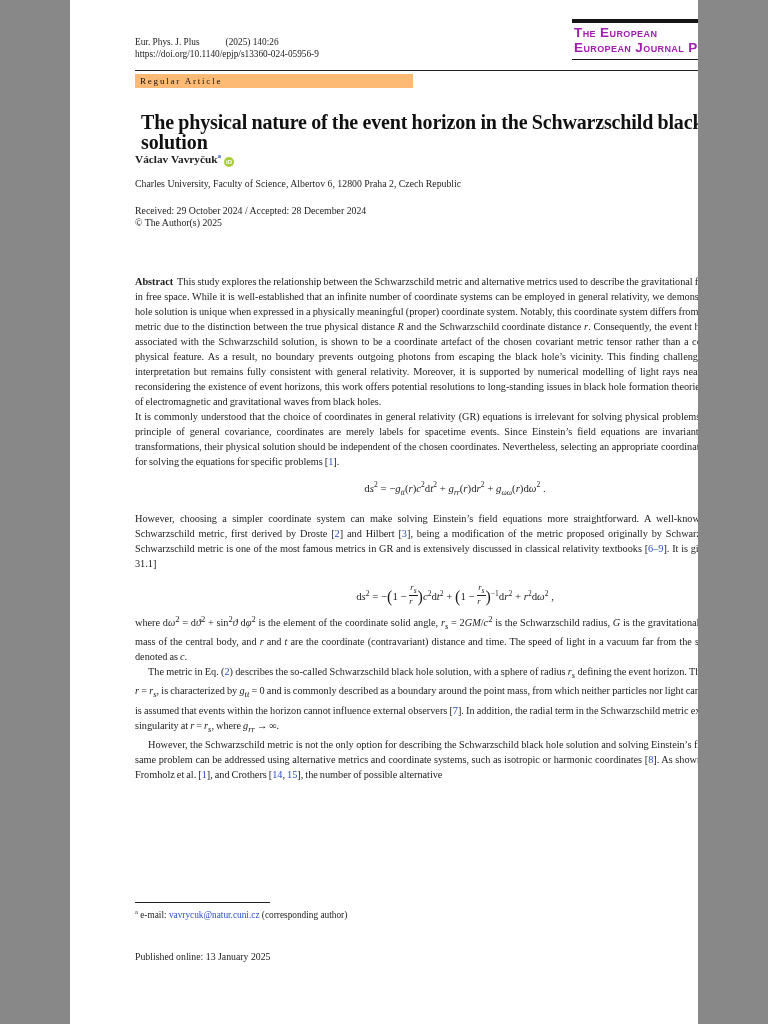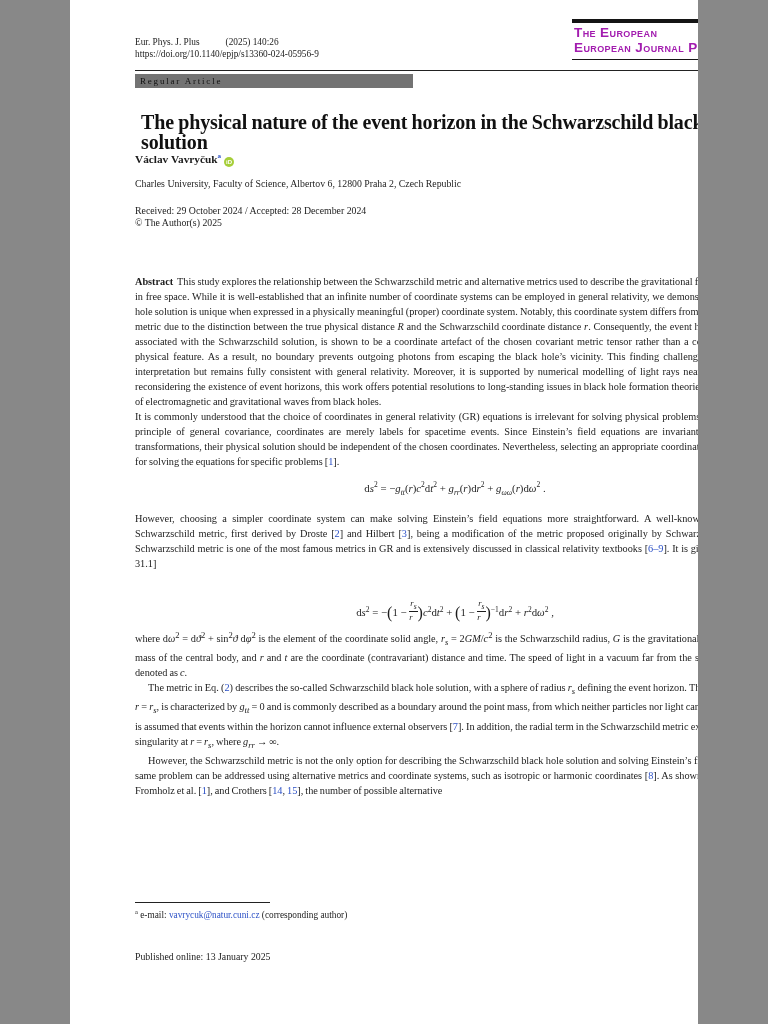--- a/index.html
+++ b/index.html
@@ -8,21 +8,21 @@
   .content{position:absolute;left:65px;width:640px;top:0;}
 
   
   .hdr-left{position:absolute;top:36px;left:0;font-size:9.3px;line-height:12px;color:#222;}
   .hdr-left .issue{margin-left:26px;}
   .logo{position:absolute;top:19px;right:0;width:201px;border-top:4.5px solid #141414;
         border-bottom:1.5px solid #141414;padding:3px 0 4px 2px;}
   .logo .l1,.logo .l2{font-family:"Liberation Sans",sans-serif;font-weight:bold;
         font-variant:small-caps;font-size:13.5px;line-height:14.5px;letter-spacing:0.4px;color:#a21caf;}
   .rule1{position:absolute;top:70px;left:0;width:640px;border-top:1.3px solid #222;}
-  .type-bar{position:absolute;top:74px;left:0;width:273px;height:14px;background:#737373;
+  .type-bar{position:absolute;top:74px;left:0;width:273px;height:14px;background:#fdba74;
         font-size:9px;letter-spacing:1.8px;line-height:14px;padding-left:5px;color:#111;}
   .check-badge{position:absolute;top:86px;right:0;width:47px;height:41px;background:#ececec;
         border:1px solid #c2c2c2;border-radius:4px;text-align:center;cursor:pointer;}
   .check-badge .circ{width:17px;height:17px;border-radius:50%;background:#4b4b4b;margin:3px auto 1px;
         display:flex;align-items:center;justify-content:center;}
   .check-badge .bm{width:7px;height:9px;background:#fff;
         clip-path:polygon(0 0,100% 0,100% 100%,50% 62%,0 100%);transform:rotate(-12deg);}
   .check-badge .t{font-family:"Liberation Sans",sans-serif;font-size:6.6px;line-height:7.5px;color:#333;}
 
   
@@ -48,21 +48,21 @@
   .rm{font-style:normal;}
 
   .eqrow{display:flex;align-items:center;width:100%;}
   .eq1row{margin:11px 0 14px;}
   .eq2row{margin:12px 0 6px;}
   .eqbody{flex:1;text-align:center;font-size:10.8px;}
   .eqbody sup{font-size:7.5px;}
   .eqbody sub{font-size:7.5px;}
   .eqnum{width:28px;text-align:right;font-size:10.3px;}
   .paren{font-size:16px;font-weight:400;vertical-align:-2px;letter-spacing:0;}
-  .frac{display:inline-block;vertical-align:-4px;text-align:left;line-height:1;margin-top:16px;}
+  .frac{display:inline-block;vertical-align:-4px;text-align:left;line-height:1;}
   .frac .fnum{display:block;font-size:8.5px;border-bottom:0.9px solid #1c1c1c;padding:0 1px 1px;}
   .frac .fden{display:block;font-size:8.5px;padding-top:1px;}
 
   
   .fn-rule{position:absolute;top:902px;left:0;width:135px;border-top:1px solid #222;}
   .footnote{position:absolute;top:908px;left:0;font-size:9.3px;}
   .footnote sup{font-size:6.5px;}
   .pagefooter{position:absolute;top:948px;left:0;width:640px;display:flex;
         justify-content:space-between;align-items:center;font-size:9.8px;gap:32px;}
   .springer{display:flex;align-items:center;font-size:13px;letter-spacing:0.2px;color:#222;}

